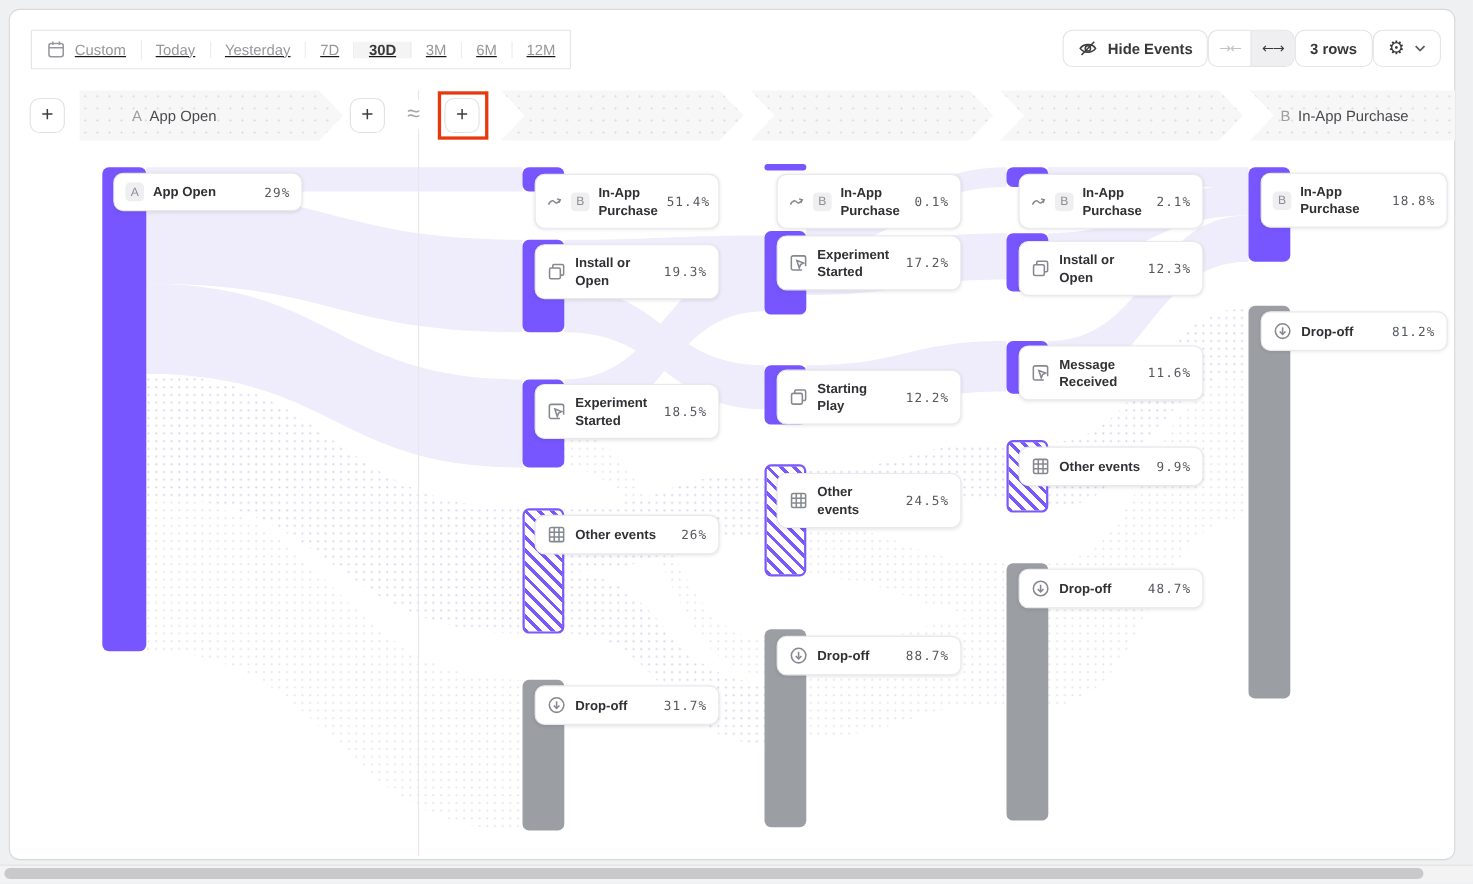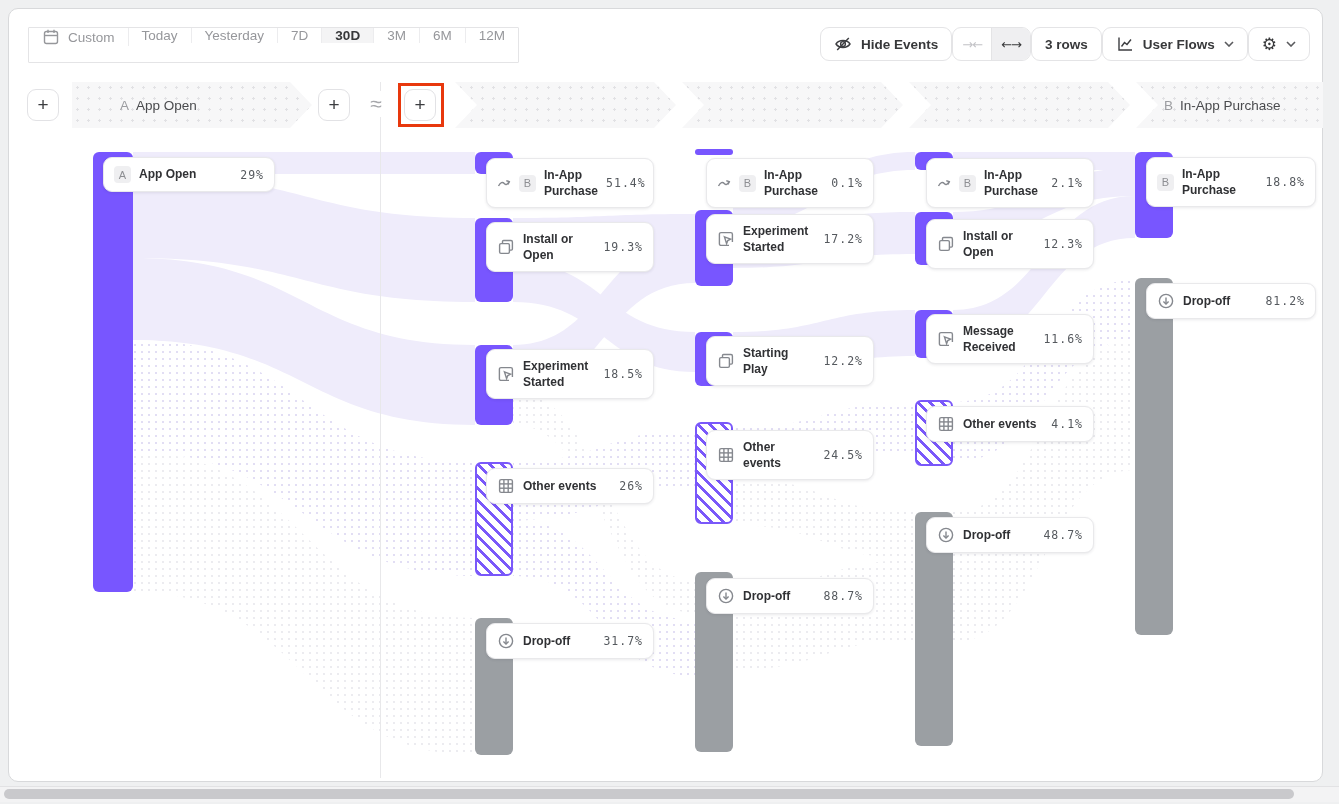--- a/index.html
+++ b/index.html
@@ -8,22 +8,22 @@
     background:#eff0f1;
     font-family:"Liberation Sans",sans-serif;
     -webkit-font-smoothing:antialiased;
   }
   .window{
     position:absolute;left:8px;top:8px;width:1313px;height:772px;
     background:#fff;border:1px solid #d8d9db;border-radius:10px;z-index:0;
   }
   
   .seg-group{
-    position:absolute;left:28px;top:27px;height:34px;display:flex;align-items:flex-start;
-    border:1px solid #e4e4e6;border-radius:1px;background:#fff;overflow:hidden;z-index:6;
+    position:absolute;left:28px;top:27px;height:34px;display:flex;align-items:center;
+    border:1px solid #e4e4e6;border-radius:1px;background:#fff;overflow:hidden;z-index:6;text-decoration:underline;
   }
   .seg{
     display:flex;align-items:center;gap:8px;padding:0 13px;font-size:13.5px;
     color:#96979b;border-right:1px solid #ececee;cursor:pointer;white-space:nowrap;
   }
   .seg:last-child{border-right:none;}
   .seg.active{background:#f4f4f5;color:#37383a;font-weight:bold;}
   .tb-right{position:absolute;right:29px;top:27px;display:flex;z-index:6;height:34px;}
   .tbtn{
     display:flex;align-items:center;gap:9px;padding:0 13px;height:34px;box-sizing:border-box;
@@ -223,29 +223,20 @@
       <span>→←</span>
     </div>
     <div class="arr-seg active">
       <span>←→</span>
     </div>
   </div>
   <div class="tbtn">
     <span>3 rows</span>
   </div>
   <div class="tbtn">
-    <svg class="ticon">
-        <use href="#i-flows"></use>
-      </svg>
-    <span>User Flows</span>
-    <svg class="chev-down">
-        <use href="#i-chev"></use>
-      </svg>
-  </div>
-  <div class="tbtn">
     <span class="gear-glyph">⚙</span>
     <svg class="chev-down">
         <use href="#i-chev"></use>
       </svg>
   </div>
 </div>
 
 <div class="plusbtn" style="left:27px;top:89px">
     <span>+</span>
   </div>
@@ -401,21 +392,21 @@
   <span class="nlabel">Message Received</span>
   <span class="pct">11.6%</span>
 </div>
 
 <div class="bar hatch" style="left:915px;top:400px;height:66px"></div>
 <div class="card" style="left:926px;top:406px;width:168px">
   <svg class="ic">
       <use href="#i-grid"></use>
     </svg>
   <span class="nlabel">Other events</span>
-  <span class="pct">4.1%</span>
+  <span class="pct">9.9%</span>
 </div>
 
 <div class="bar gray" style="left:915px;top:512px;height:234px"></div>
 <div class="card" style="left:926px;top:517px;width:168px">
   <svg class="ic">
       <use href="#i-drop"></use>
     </svg>
   <span class="nlabel">Drop-off</span>
   <span class="pct">48.7%</span>
 </div>

